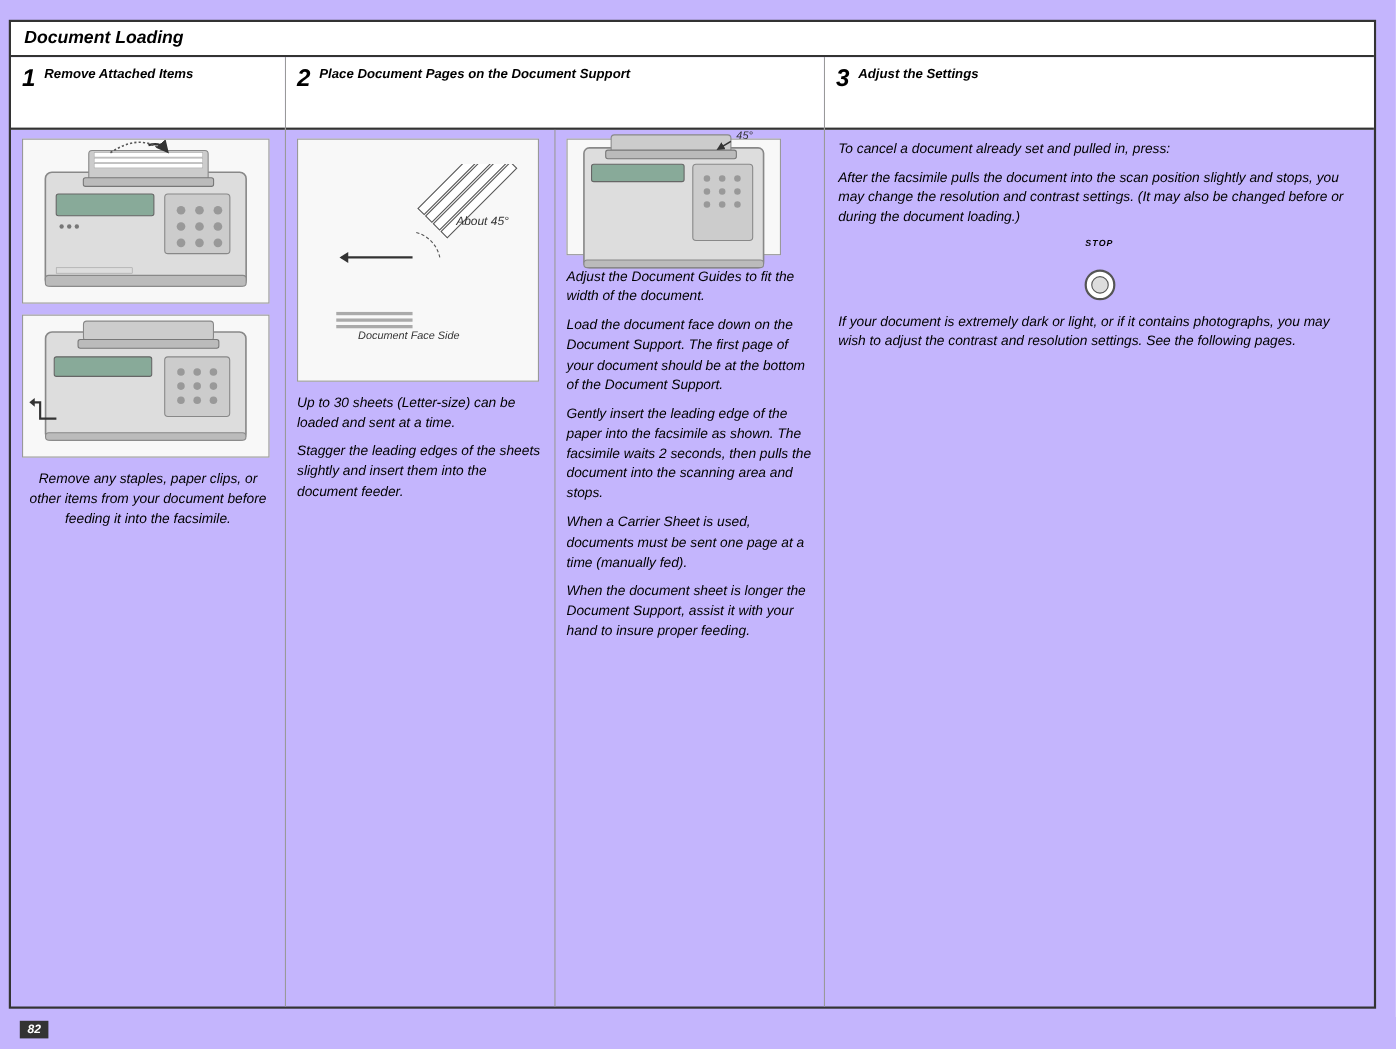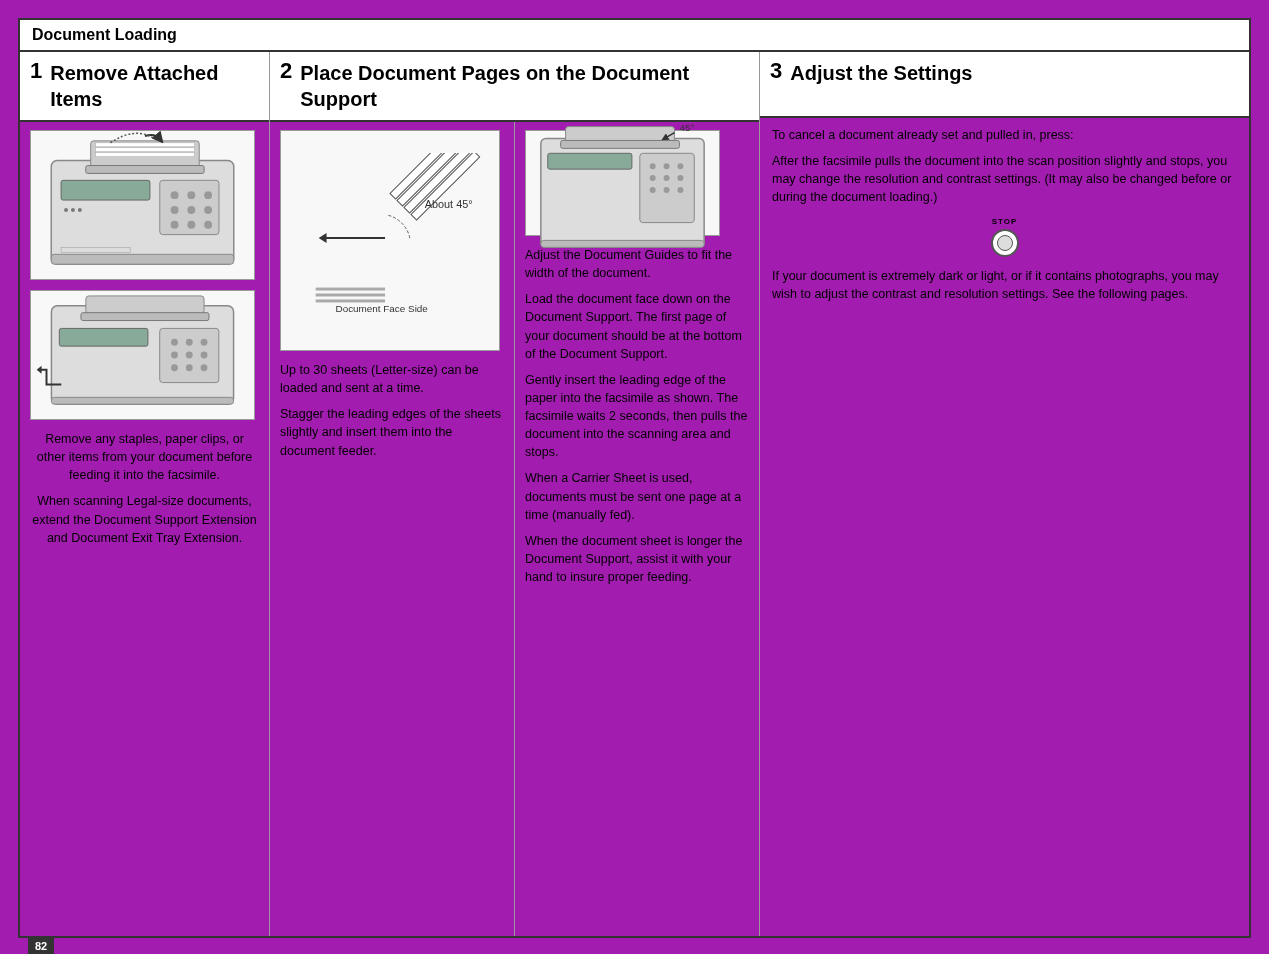--- a/index.html
+++ b/index.html
@@ -8,24 +8,25 @@
       height: 954px;
       background: #fff;
       font-family: Arial, Helvetica, sans-serif;
       font-size: 13px;
       color: #000;
       overflow: hidden;
     }
     .page-wrapper {
       width: 1269px;
       height: 954px;
-      background: #a21caf;
-      padding: 18px 18px 0 18px;
+      background: #c4b5fd;
+      padding: 18px 18px 0 8px;
       display: flex;
       flex-direction: column;
+      font-style: italic;
     }
     .outer-border {
       border: 2px solid #333;
       flex: 1;
       display: flex;
       flex-direction: column;
     }
     .doc-title {
       border-bottom: 2px solid #333;
       padding: 6px 12px;
@@ -66,21 +67,21 @@
       border-right: none;
     }
     .section-number {
       font-size: 22px;
       font-weight: bold;
       margin-right: 8px;
       line-height: 1;
       flex-shrink: 0;
     }
     .section-title {
-      font-size: 20px;
+      font-size: 12px;
       font-weight: bold;
       line-height: 1.3;
     }
     .col1-header {
       border-bottom: 2px solid #333;
       background: #fff;
     }
     .col2-header {
       border-bottom: 2px solid #333;
       background: #fff;
@@ -167,22 +168,23 @@
       height: 28px;
       border-radius: 50%;
       border: 2px solid #555;
       background: #fff;
       display: flex;
       align-items: center;
       justify-content: center;
     }
 
     .page-footer {
-      height: 16px;
-      display: flex;
+      height: 37px;
+      display: flex;
+      align-items: center;
       padding: 0 10px;
     }
     .page-num {
       background: #333;
       color: #fff;
       font-size: 11px;
       font-weight: bold;
       padding: 2px 7px;
     }
   </style>
@@ -275,21 +277,20 @@
               <rect x="28" y="38" width="90" height="18" rx="2" fill="#8a9" stroke="#666" stroke-width="1"></rect>
 
               <path d="M30 95 L15 95 L15 80 L8 80" stroke="#333" stroke-width="2" fill="none"></path>
               <polygon points="5,80 10,76 10,84" fill="#333"></polygon>
 
               <rect x="20" y="108" width="185" height="7" rx="3" fill="#bbb" stroke="#888" stroke-width="1"></rect>
             </svg>
           </div>
 
           <p class="body-text">Remove any staples, paper clips, or other items from your document before feeding it into the  facsimile.</p>
-          <p class="body-text">When scanning Legal-size documents, extend the Document Support Extension and Document Exit Tray Extension.</p>
         </div>
       </div>
 
       <div class="col2">
         <div class="section-header col2-header">
           <span class="section-number">2</span>
           <span class="section-title">Place Document Pages on the Document Support</span>
         </div>
         <div class="col2-content">
 
@@ -371,21 +372,21 @@
         <div class="section-header col3-header">
           <span class="section-number">3</span>
           <span class="section-title">Adjust the Settings</span>
         </div>
         <div class="col3-content">
           <p class="body-text">To cancel a document already set and pulled in, press:</p>
           <p class="body-text">After the facsimile pulls the document into the scan position slightly and stops, you may change the resolution and contrast settings. (It may also be changed before or during the document loading.)</p>
 
           <div class="stop-button-container">
             <div style="display:flex;flex-direction:column;align-items:center;">
-              <span style="font-size:8px;font-weight:bold;letter-spacing:1px;margin-bottom:3px;">STOP</span>
+              <span style="font-size:8px;font-weight:bold;letter-spacing:1px;margin-bottom:19px;">STOP</span>
               <div class="stop-circle-inner">
                 <div style="width:16px;height:16px;border-radius:50%;border:1.5px solid #555;background:#ddd;"></div>
               </div>
             </div>
           </div>
 
           <p class="body-text">If your document is extremely dark or light, or if it contains photographs, you may wish to adjust the contrast and resolution settings.  See the following pages.</p>
         </div>
       </div>
 

